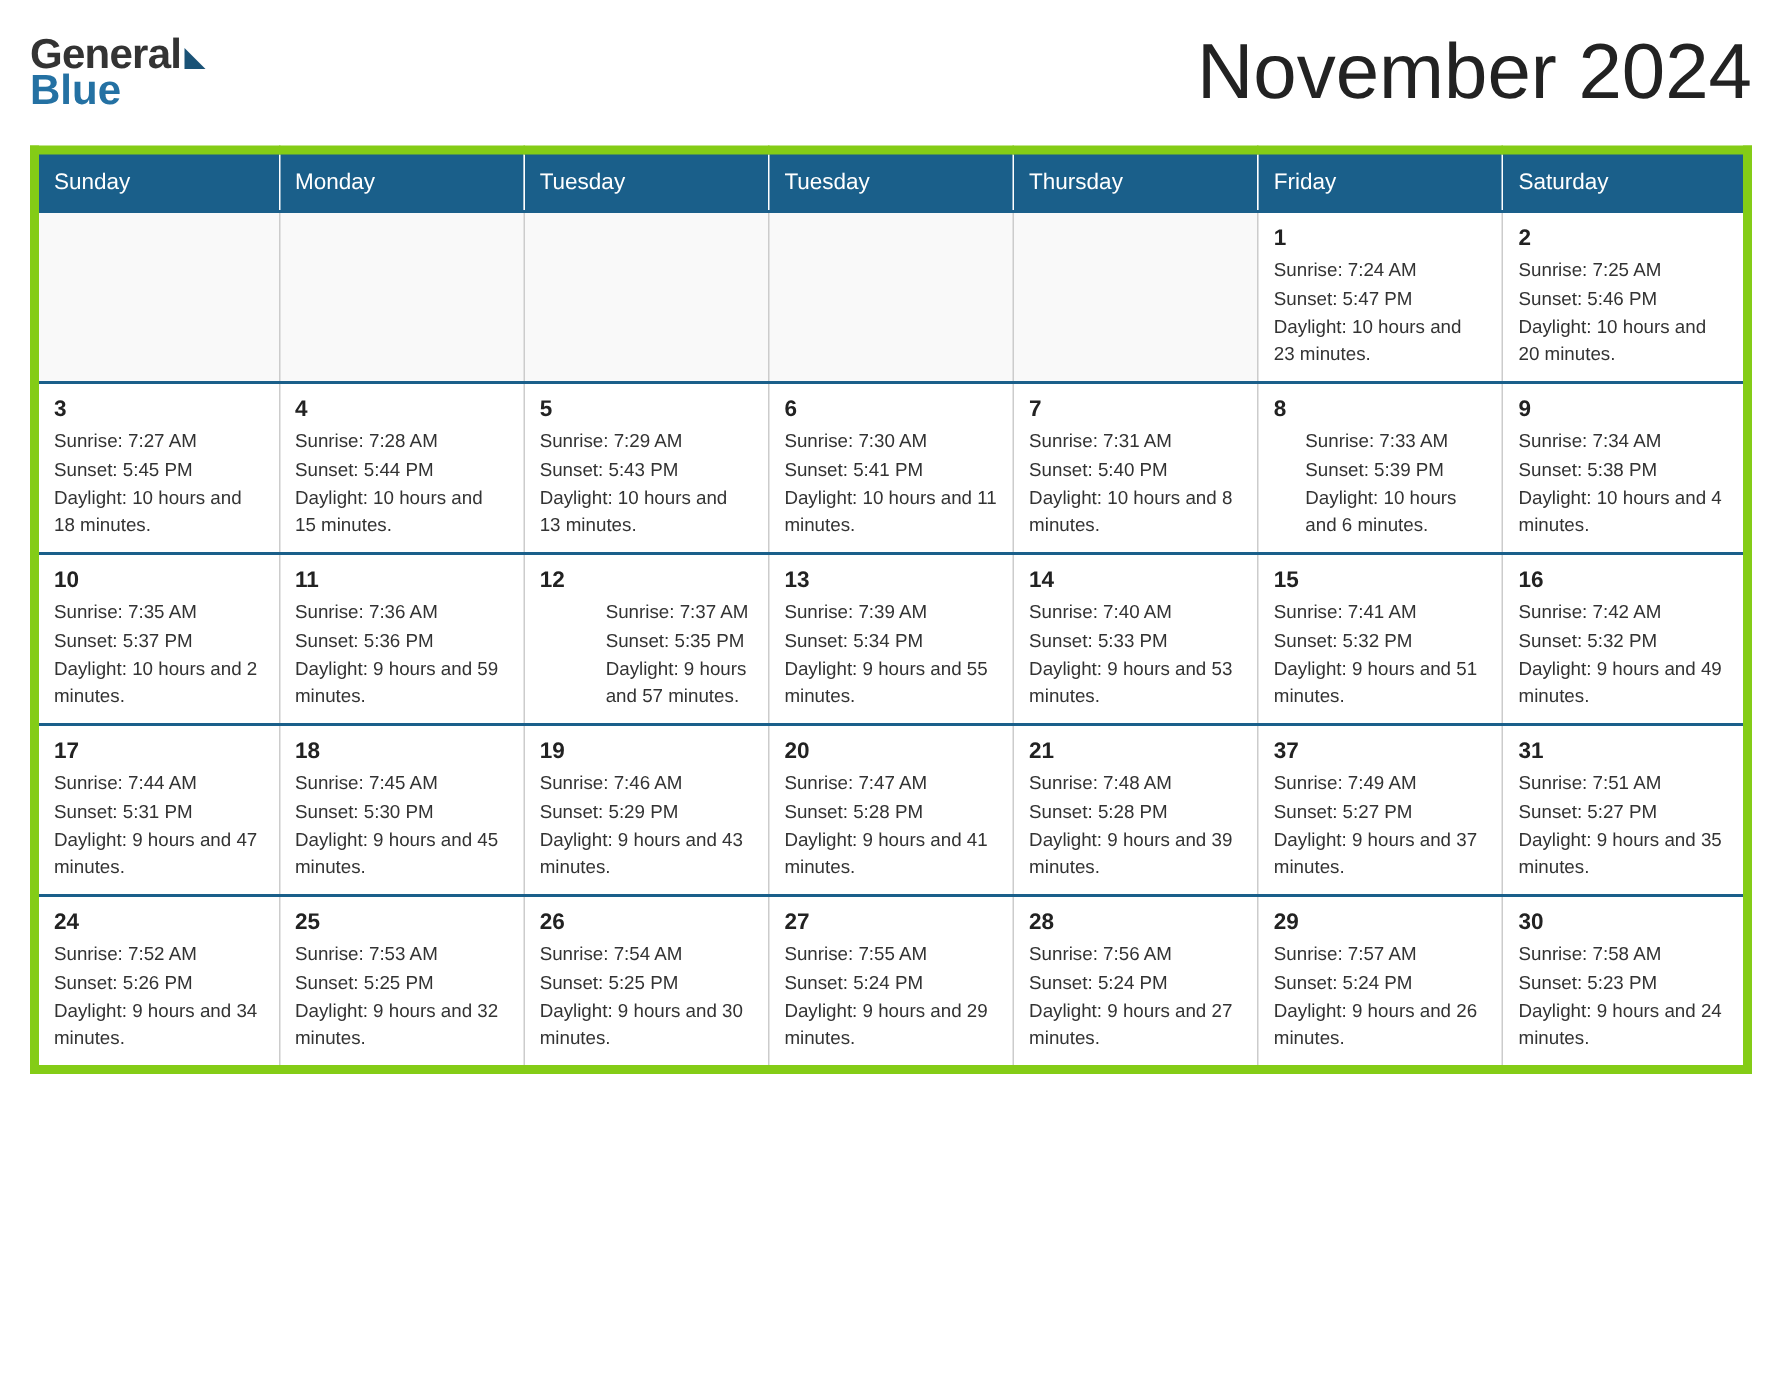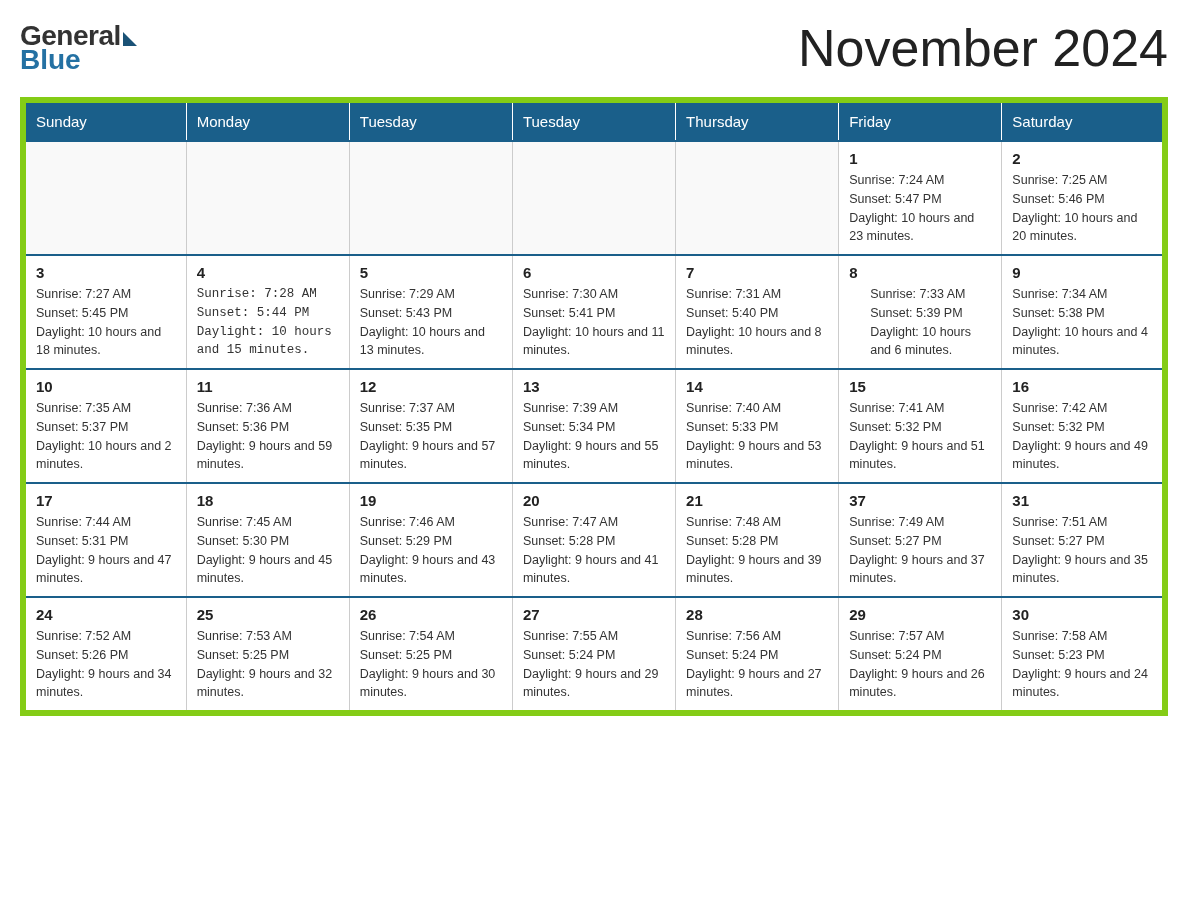--- a/index.html
+++ b/index.html
@@ -160,21 +160,21 @@
       </tr>
       <tr>
         <td>
           <span class="day-number">3</span>
           <div class="cell-info" style="white-space: pre-line;">Sunrise: 7:27 AM
 Sunset: 5:45 PM
 Daylight: 10 hours and 18 minutes.</div>
         </td>
         <td>
           <span class="day-number">4</span>
-          <div class="cell-info" style="white-space: pre-line; font-family: Liberation Mono, monospace;">Sunrise: 7:28 AM
+          <div class="cell-info" style="white-space: pre-line;">Sunrise: 7:28 AM
 Sunset: 5:44 PM
 Daylight: 10 hours and 15 minutes.</div>
         </td>
         <td>
           <span class="day-number">5</span>
           <div class="cell-info" style="white-space: pre-line;">Sunrise: 7:29 AM
 Sunset: 5:43 PM
 Daylight: 10 hours and 13 minutes.</div>
         </td>
         <td>
@@ -210,21 +210,21 @@
 Daylight: 10 hours and 2 minutes.</div>
         </td>
         <td>
           <span class="day-number">11</span>
           <div class="cell-info" style="white-space: pre-line;">Sunrise: 7:36 AM
 Sunset: 5:36 PM
 Daylight: 9 hours and 59 minutes.</div>
         </td>
         <td>
           <span class="day-number">12</span>
-          <div class="cell-info" style="white-space: pre-line;">Sunrise: 7:37 AM
+          <div class="cell-info" style="white-space: pre-line; margin-left: 44px;">Sunrise: 7:37 AM
 Sunset: 5:35 PM
 Daylight: 9 hours and 57 minutes.</div>
         </td>
         <td>
           <span class="day-number">13</span>
           <div class="cell-info" style="white-space: pre-line;">Sunrise: 7:39 AM
 Sunset: 5:34 PM
 Daylight: 9 hours and 55 minutes.</div>
         </td>
         <td>

